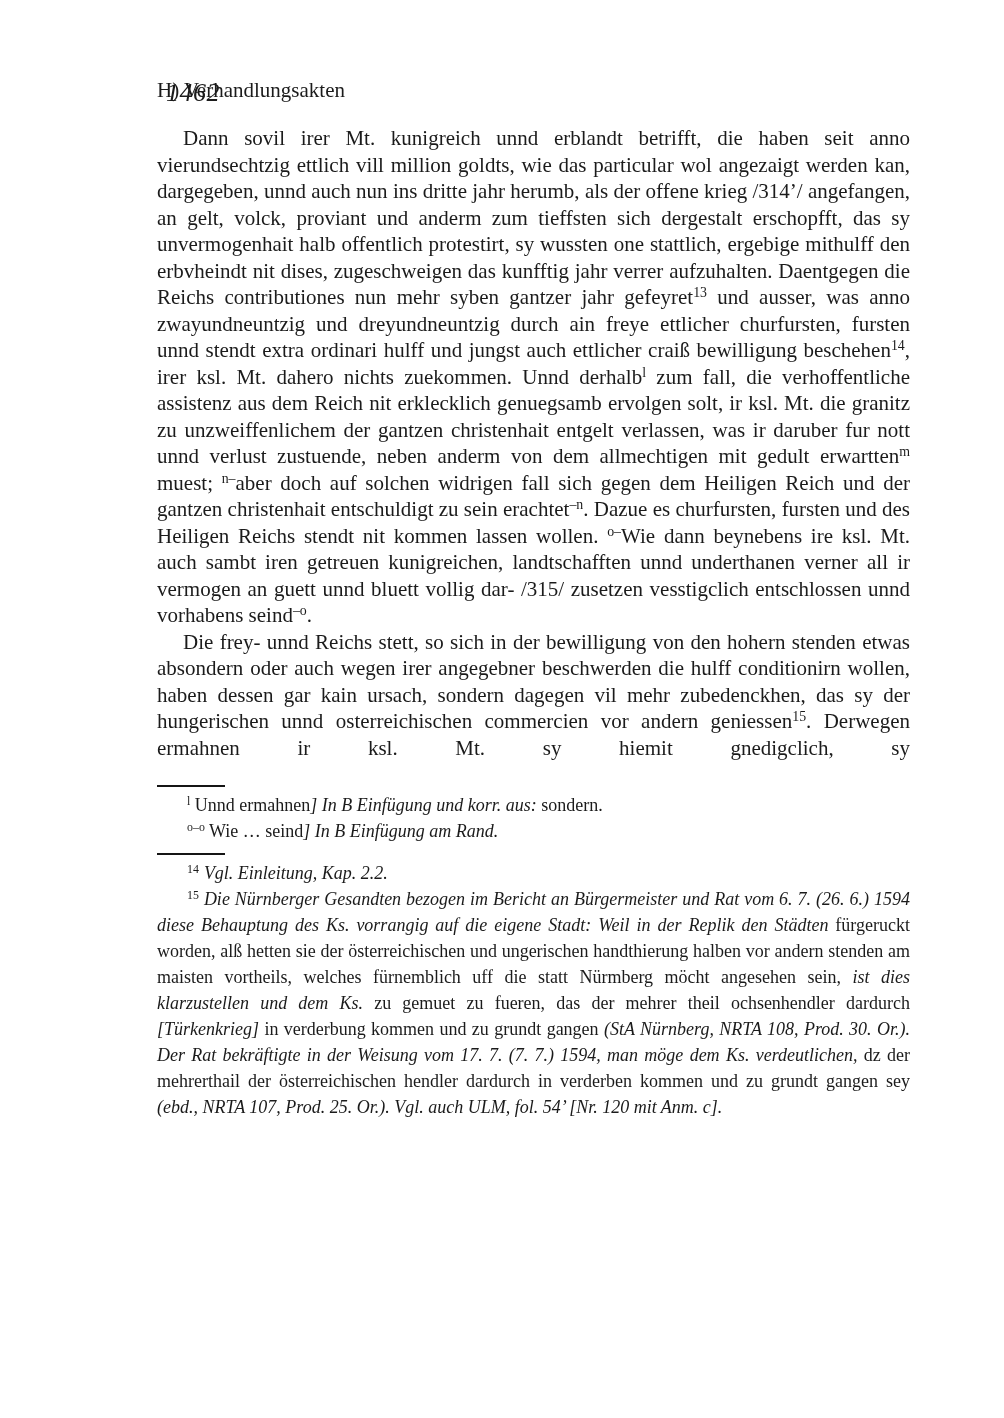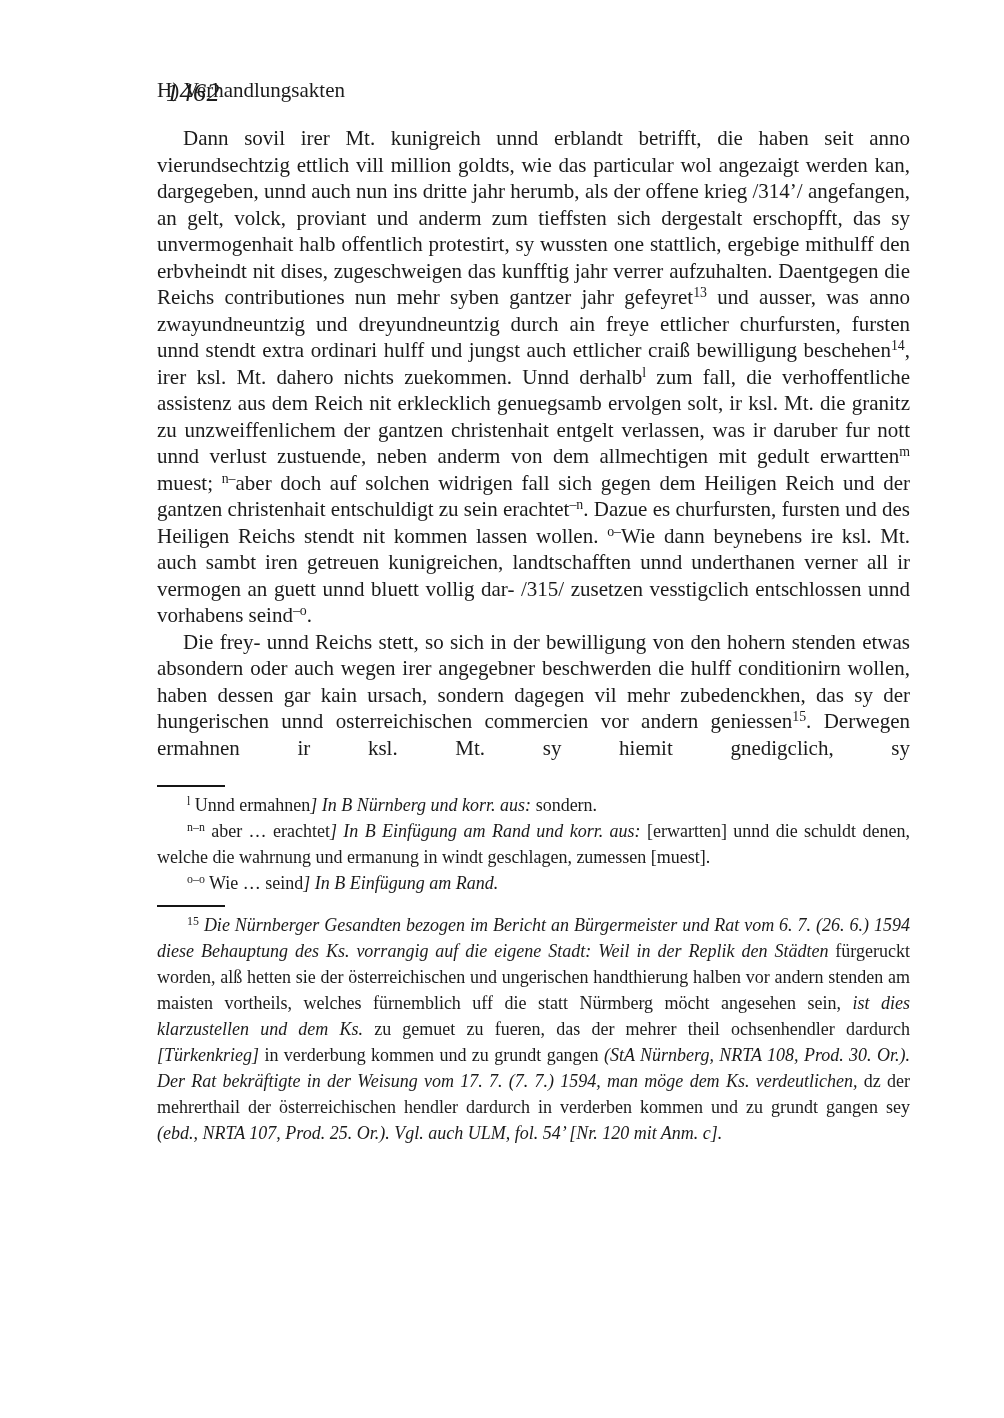--- a/index.html
+++ b/index.html
@@ -62,23 +62,23 @@
     <span class="running-title">H) Verhandlungsakten</span>
   </div>
 
   <div class="body-text">
     <p class="body-para"><span>Dann sovil irer Mt. kunigreich unnd erblandt betrifft, die haben seit anno vierundsechtzig ettlich vill million goldts, wie das particular wol angezaigt werden kan, dargegeben, unnd auch nun ins dritte jahr herumb, als der offene krieg /314’/ angefangen, an gelt, volck, proviant und anderm zum tieffsten sich dergestalt erschopfft, das sy unvermogenhait halb offentlich protestirt, sy wussten one stattlich, ergebige mithulff den erbvheindt nit dises, zugeschweigen das kunfftig jahr verrer aufzuhalten. Daentgegen die Reichs contributiones nun mehr syben gantzer jahr gefeyret</span><span class="sup">13</span><span> und ausser, was anno zwayundneuntzig und dreyundneuntzig durch ain freye ettlicher churfursten, fursten unnd stendt extra ordinari hulff und jungst auch ettlicher craiß bewilligung beschehen</span><span class="sup">14</span><span>, irer ksl. Mt. dahero nichts zuekommen. Unnd derhalb</span><span class="sup">l</span><span> zum fall, die verhoffentliche assistenz aus dem Reich nit erklecklich genuegsamb ervolgen solt, ir ksl. Mt. die granitz zu unzweiffenlichem der gantzen christenhait entgelt verlassen, was ir daruber fur nott unnd verlust zustuende, neben anderm von dem allmechtigen mit gedult erwartten</span><span class="sup">m</span><span> muest; </span><span class="sup">n–</span><span>aber doch auf solchen widrigen fall sich gegen dem Heiligen Reich und der gantzen christenhait entschuldigt zu sein erachtet</span><span class="sup">–n</span><span>. Dazue es churfursten, fursten und des Heiligen Reichs stendt nit kommen lassen wollen. </span><span class="sup">o–</span><span>Wie dann beynebens ire ksl. Mt. auch sambt iren getreuen kunigreichen, landtschafften unnd underthanen verner all ir vermogen an guett unnd bluett vollig dar- /315/ zusetzen vesstigclich entschlossen unnd vorhabens seind</span><span class="sup">–o</span><span>.</span></p>
     <p class="body-para just-last"><span>Die frey- unnd Reichs stett, so sich in der bewilligung von den hohern stenden etwas absondern oder auch wegen irer angegebner beschwerden die hulff conditionirn wollen, haben dessen gar kain ursach, sondern dagegen vil mehr zubedenckhen, das sy der hungerischen unnd osterreichischen commercien vor andern geniessen</span><span class="sup">15</span><span>. Derwegen ermahnen ir ksl. Mt. sy hiemit gnedigclich, sy</span></p>
   </div>
 
   <div class="apparatus">
     <div class="rule rule-apparatus"></div>
-    <p class="note"><span class="sup">l</span><span> Unnd ermahnen</span><span class="it">] In B Nürnberg und korr. aus:</span><span> sondern.</span></p>
-    <p class="note"><span class="sup">n–n</span><span> aber … erachtet</span><span class="it">] In B Einfügung am Rand und korr. aus:</span><span> [erwartten] unnd die schuldt denen, welche die wahrnung und ermanung in windt geschlagen, zumessen [muest].</span></p>
+    <p class="note"><span class="sup">l</span><span> Unnd ermahnen</span><span class="it">] In B Einfügung und korr. aus:</span><span> sondern.</span></p>
     <p class="note"><span class="sup">o–o</span><span> Wie … seind</span><span class="it">] In B Einfügung am Rand.</span></p>
   </div>
 
   <div class="footnotes">
     <div class="rule rule-footnotes"></div>
+    <p class="footnote"><span class="sup num">14</span><span class="it">Vgl. Einleitung, Kap. 2.2.</span></p>
     <p class="footnote"><span class="sup num">15</span><span class="it">Die Nürnberger Gesandten bezogen im Bericht an Bürgermeister und Rat vom 6. 7. (26. 6.) 1594 diese Behauptung des Ks. vorrangig auf die eigene Stadt: Weil in der Replik den Städten </span><span>fürgeruckt worden, alß hetten sie der österreichischen und ungerischen handthierung halben vor andern stenden am maisten vortheils, welches fürnemblich uff die statt Nürmberg möcht angesehen sein, </span><span class="it">ist dies klarzustellen und dem Ks. </span><span>zu gemuet zu fueren, das der mehrer theil ochsenhendler dardurch </span><span class="it">[Türkenkrieg] </span><span>in verderbung kommen und zu grundt gangen </span><span class="it">(StA Nürnberg, NRTA 108, Prod. 30. Or.). Der Rat bekräftigte in der Weisung vom 17. 7. (7. 7.) 1594, man möge dem Ks. verdeutlichen, </span><span>dz der mehrerthail der österreichischen hendler dardurch in verderben kommen und zu grundt gangen sey </span><span class="it">(ebd., NRTA 107, Prod. 25. Or.). Vgl. auch ULM, fol. 54’ [Nr. 120 mit Anm. c].</span></p>
   </div>
 
 </div>
 
 </body></html>

